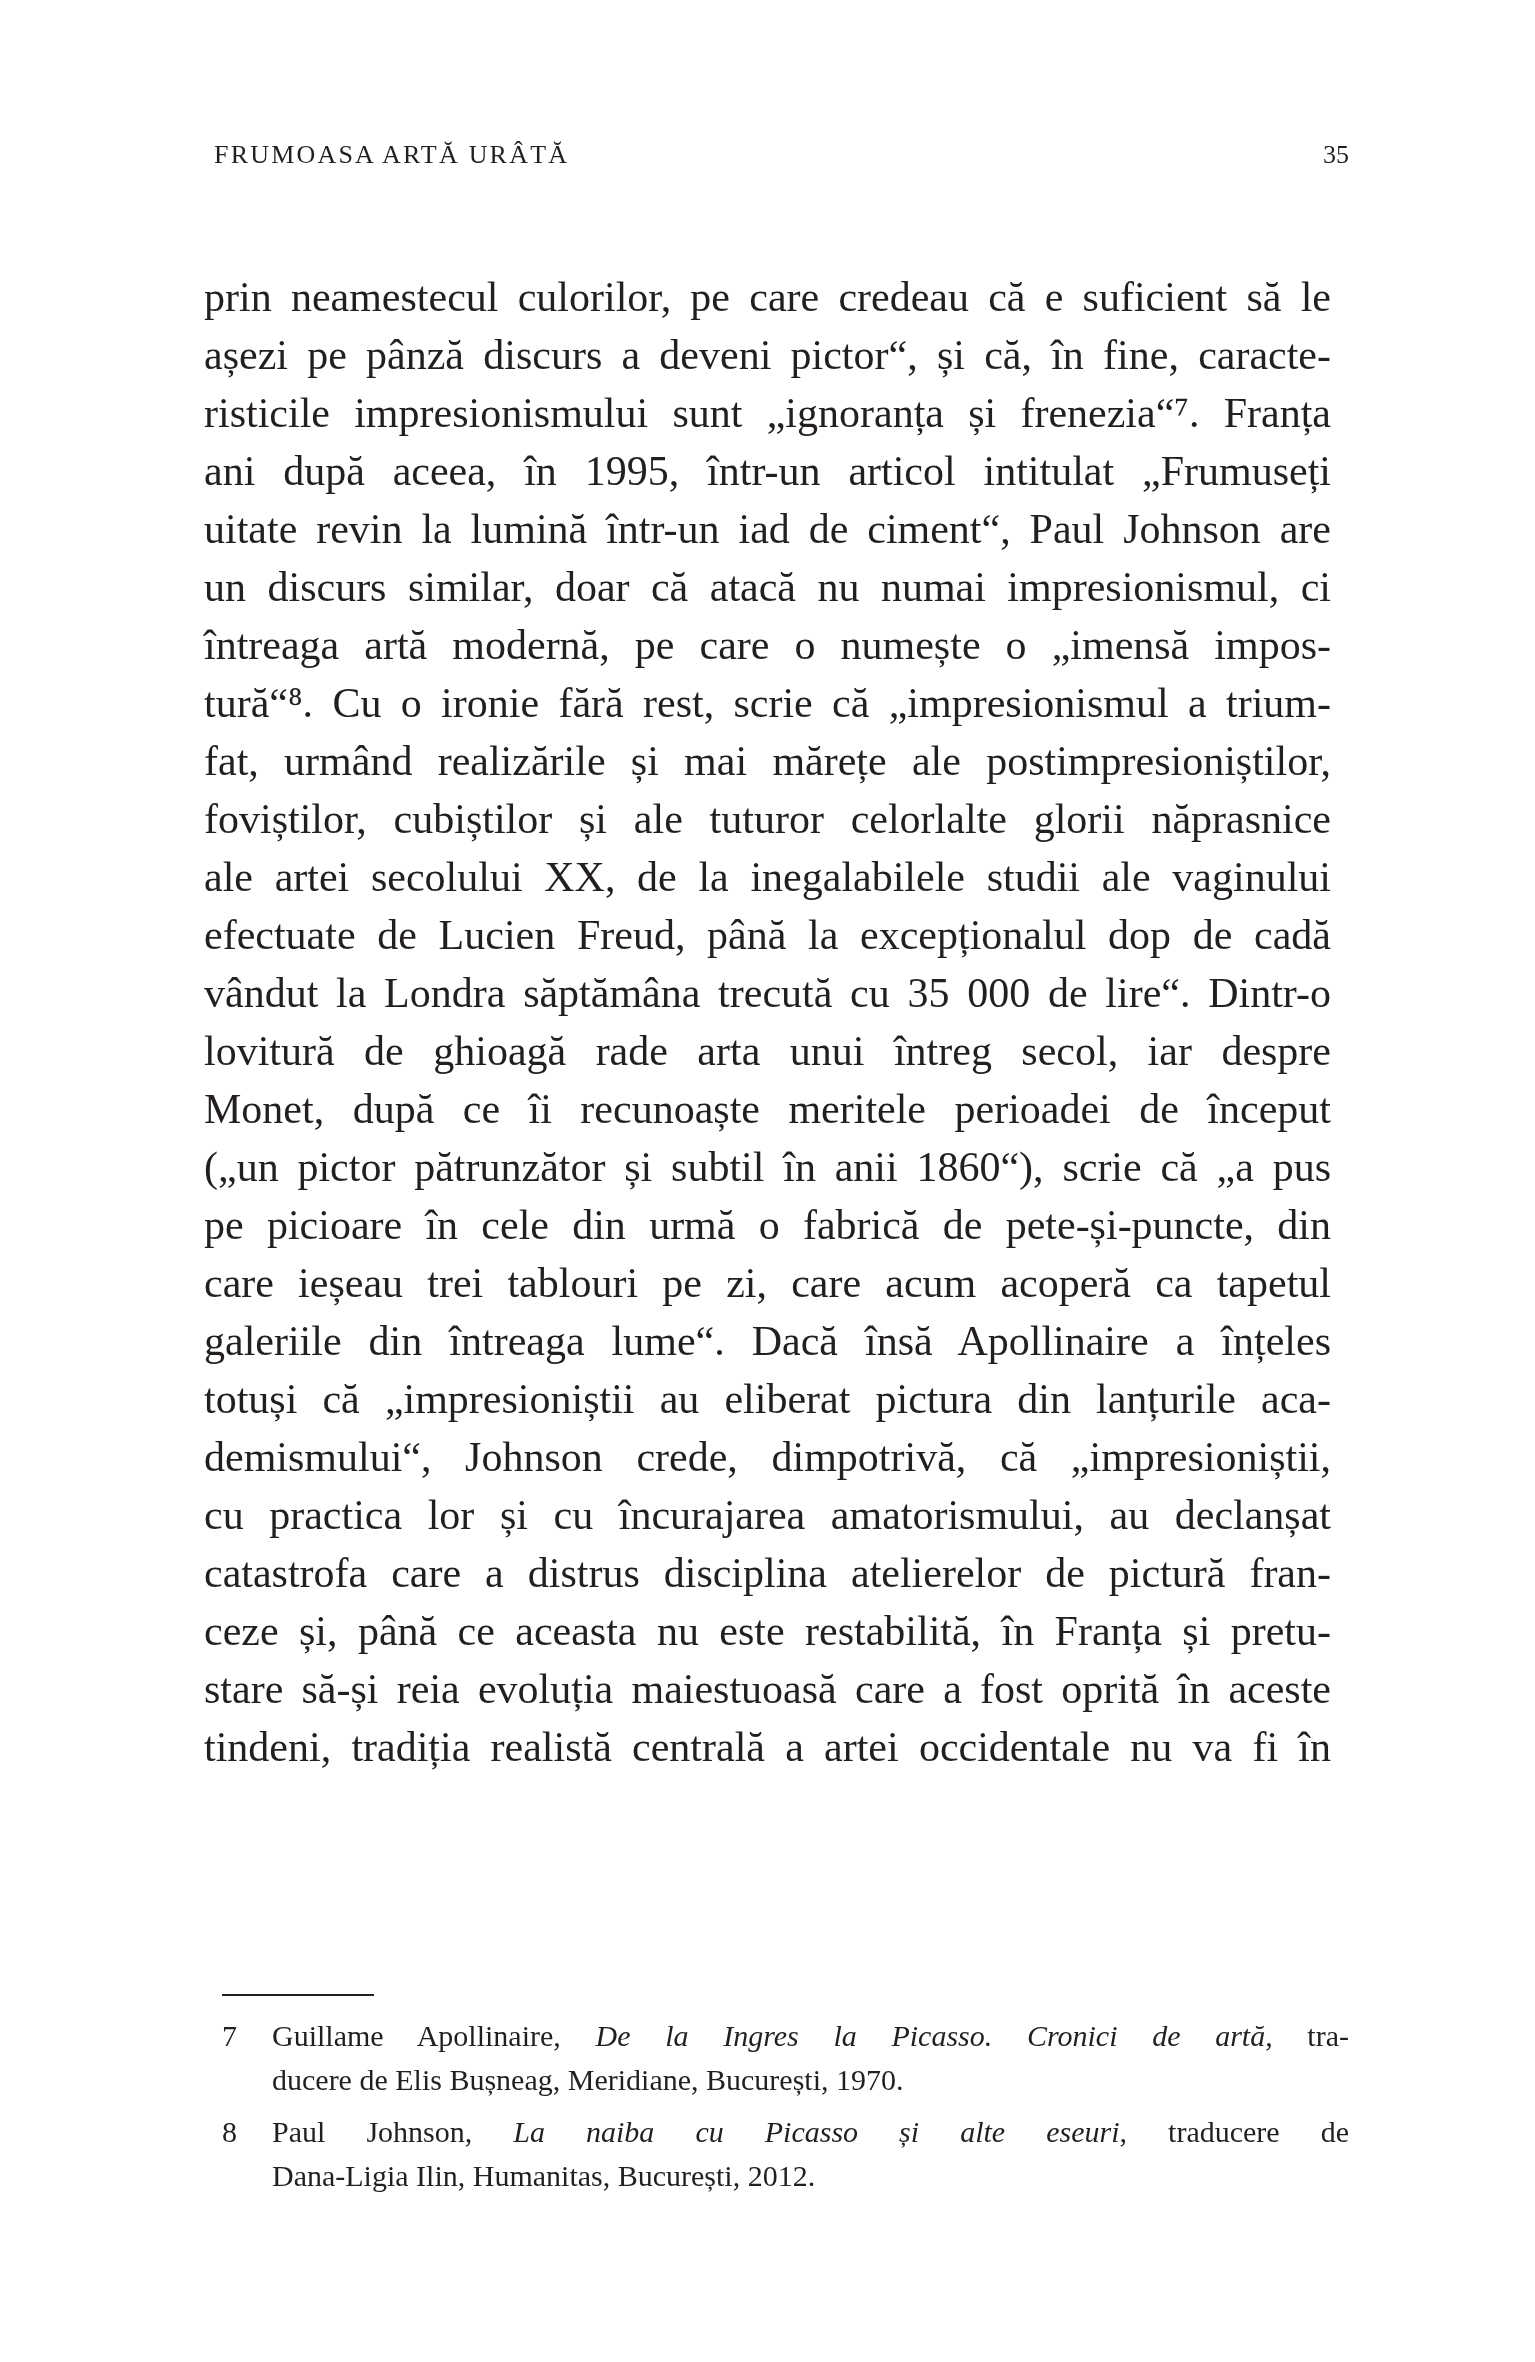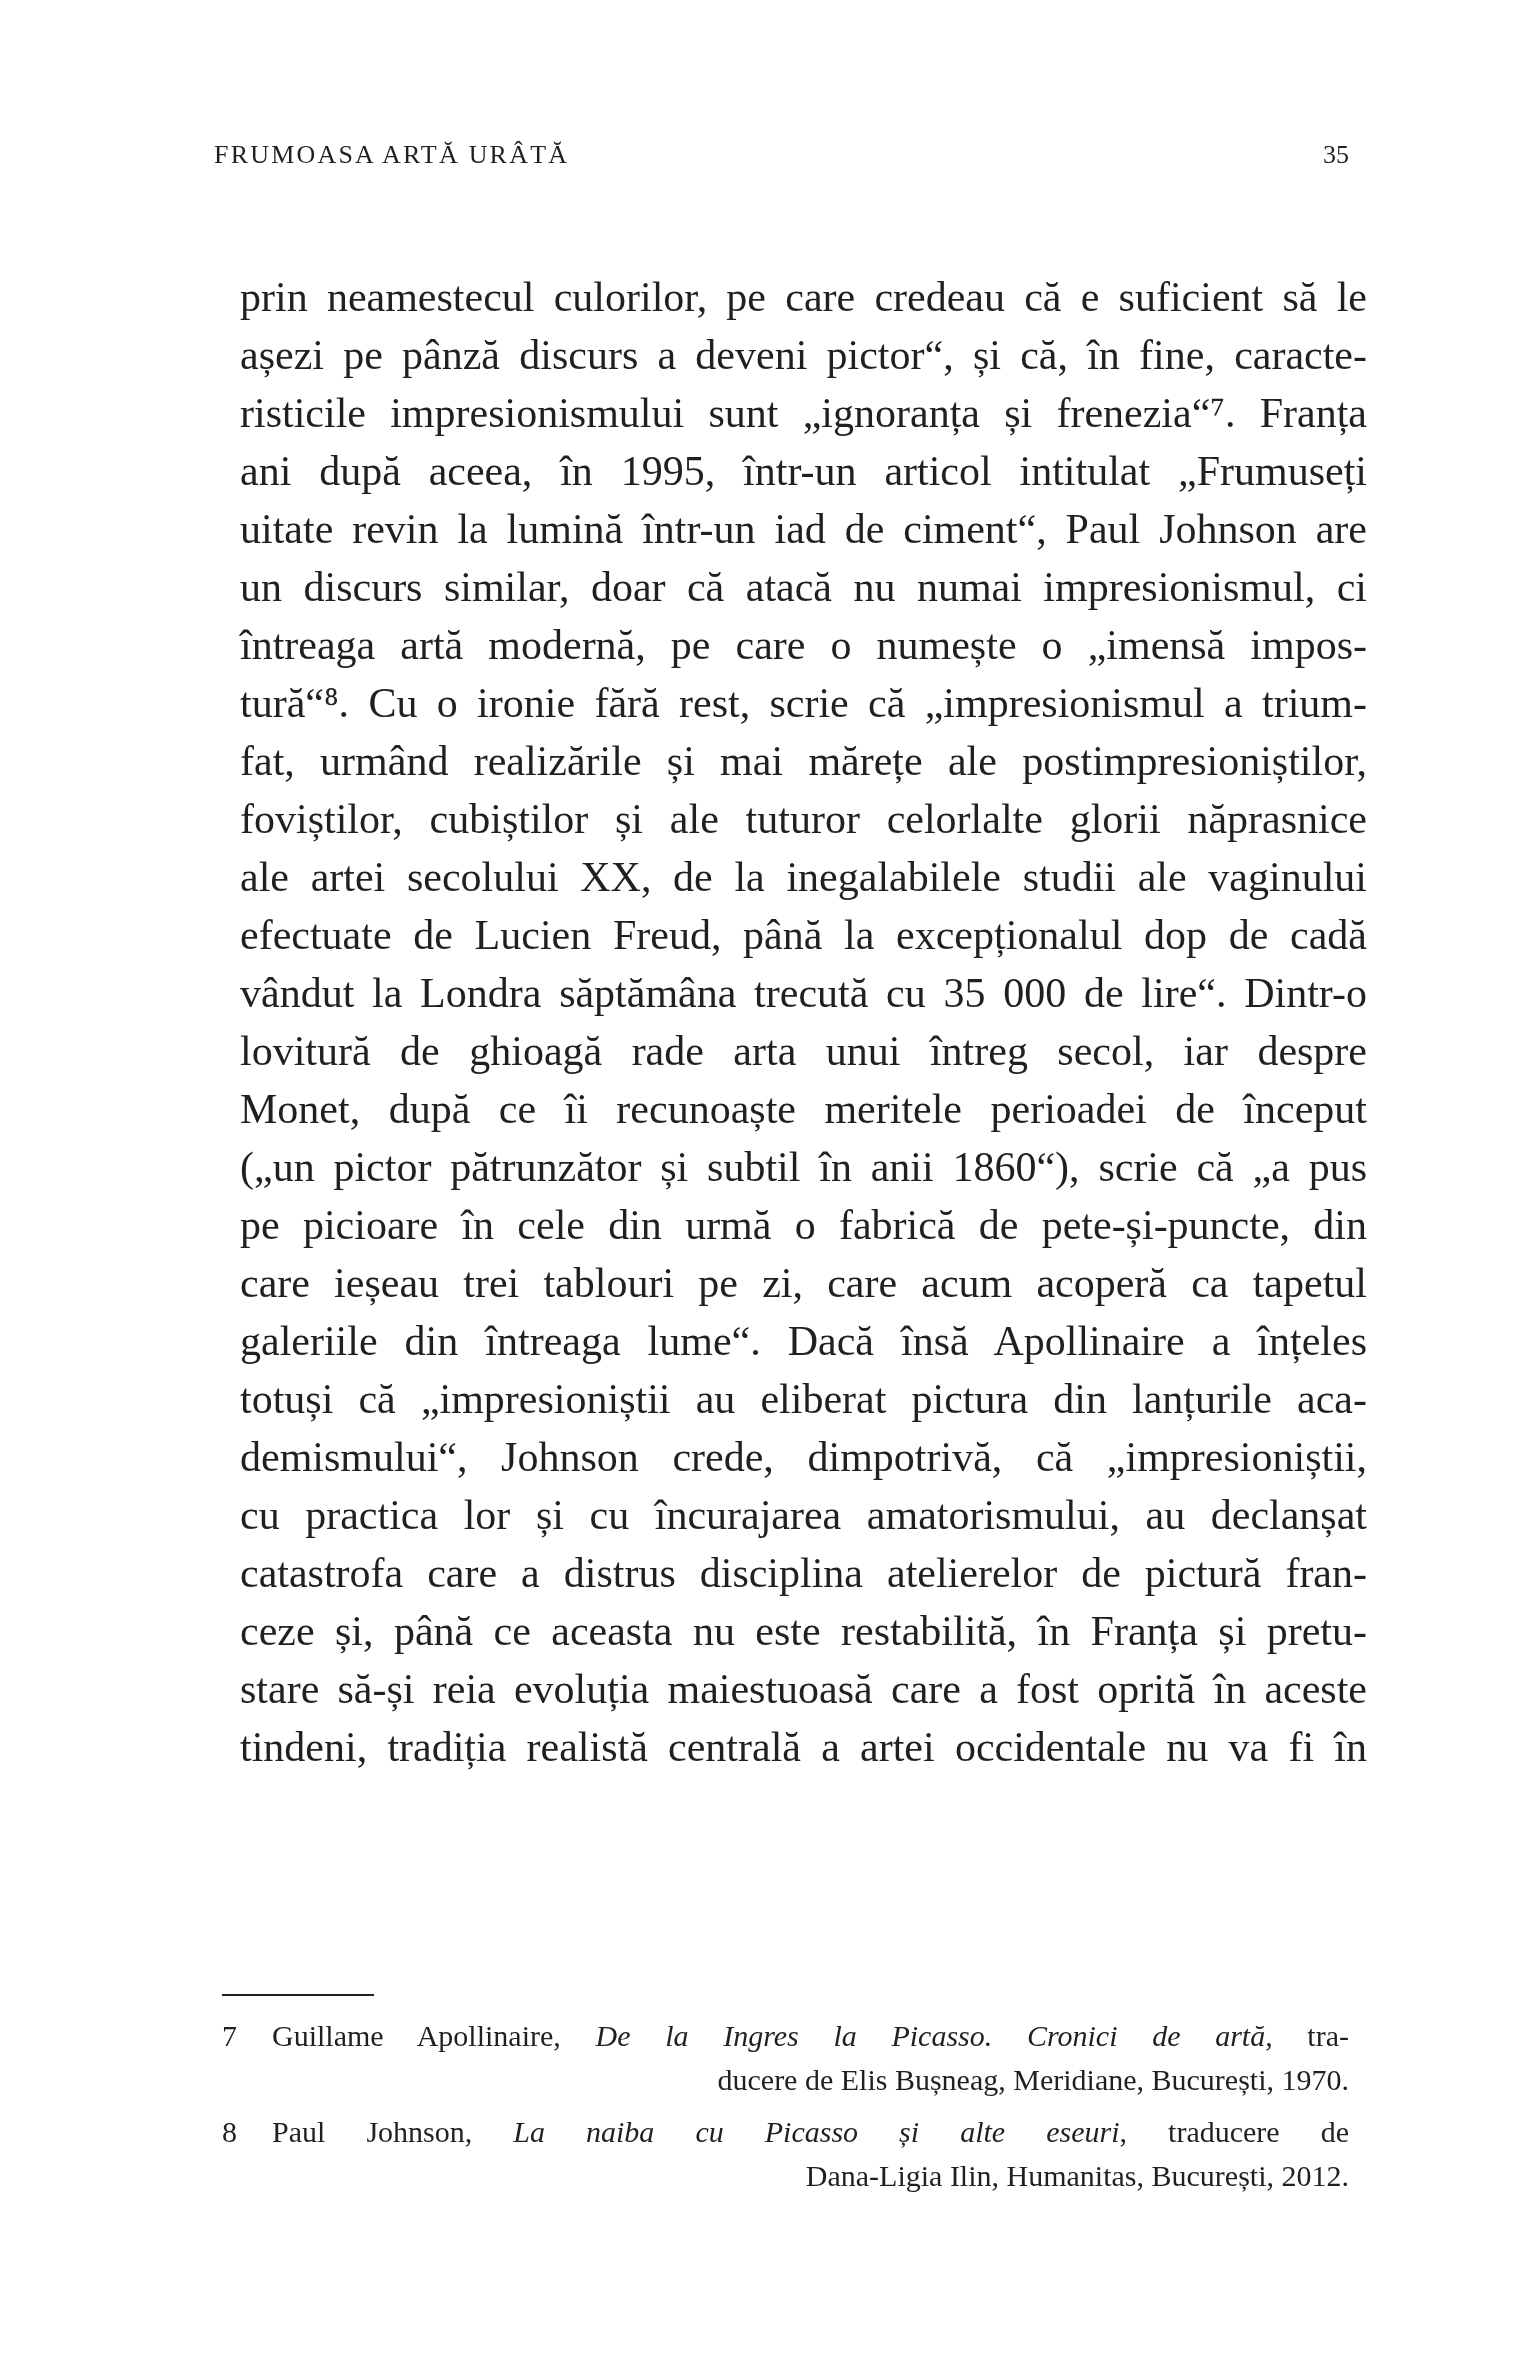--- a/index.html
+++ b/index.html
@@ -25,21 +25,21 @@
       justify-content: space-between;
       align-items: baseline;
       font-size: 26px;
       letter-spacing: 2.2px;
     }
     .running-header .page-number {
       letter-spacing: 0;
     }
     .body-text {
       position: absolute;
-      left: 240px;
+      left: 204px;
       width: 1127px;
       top: 268px;
     }
     .line {
       display: block;
       height: 58px;
       line-height: 58px;
       font-size: 42px;
       text-align: justify;
       text-align-last: justify;
@@ -73,21 +73,20 @@
       position: absolute;
       left: 0;
       top: 0;
       line-height: 44px;
     }
     .fn-line {
       display: block;
       height: 44px;
       line-height: 44px;
       white-space: nowrap;
-      text-align: right;
     }
     .fn-line.justified {
       text-align: justify;
       text-align-last: justify;
     }
     .fn-line em {
       font-style: italic;
     }
   </style>
 </head>

